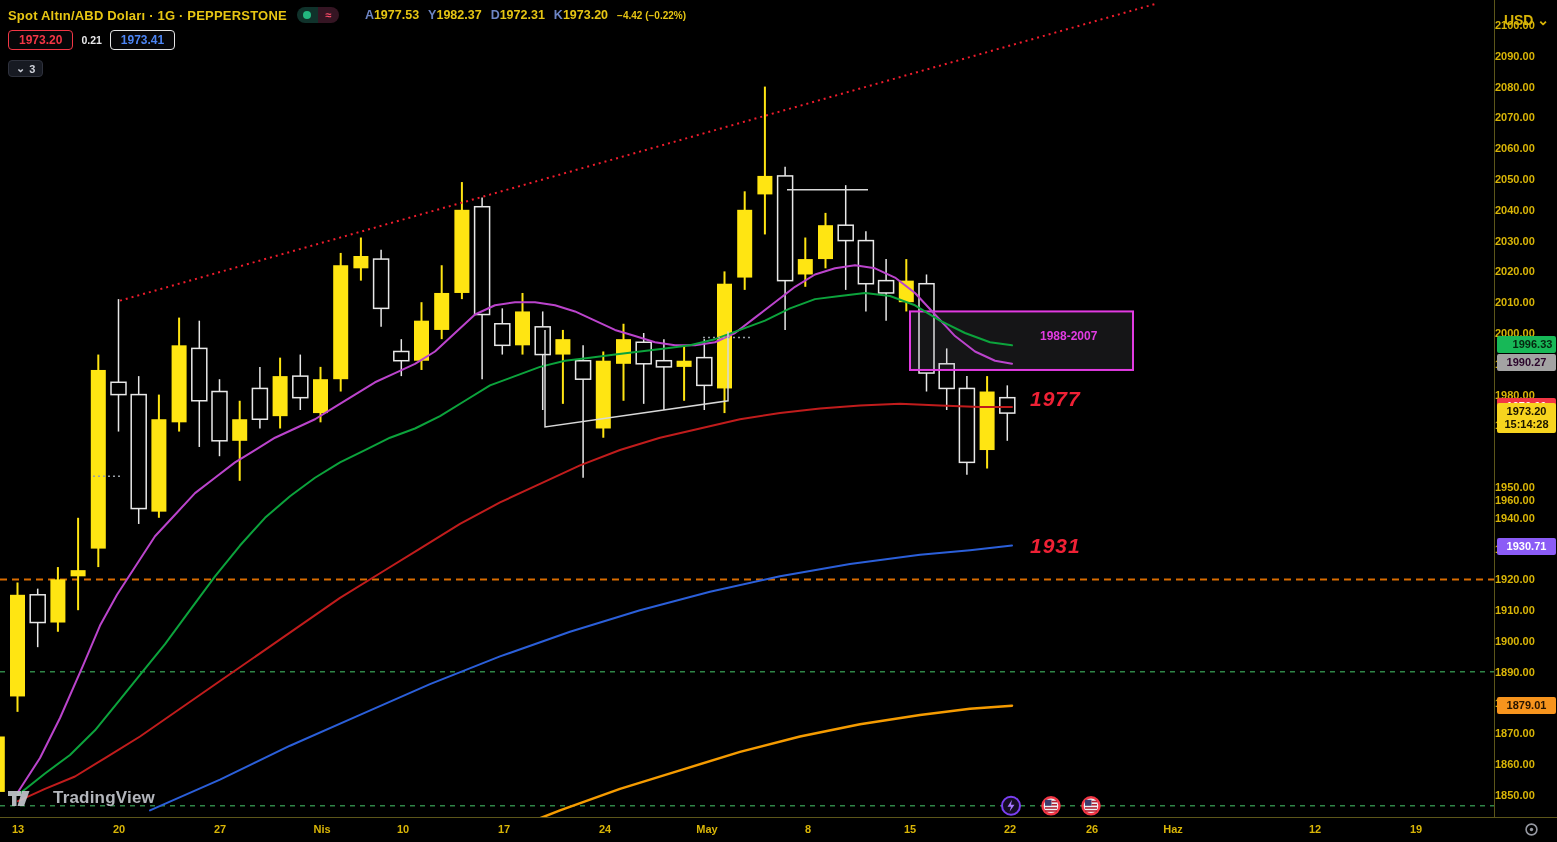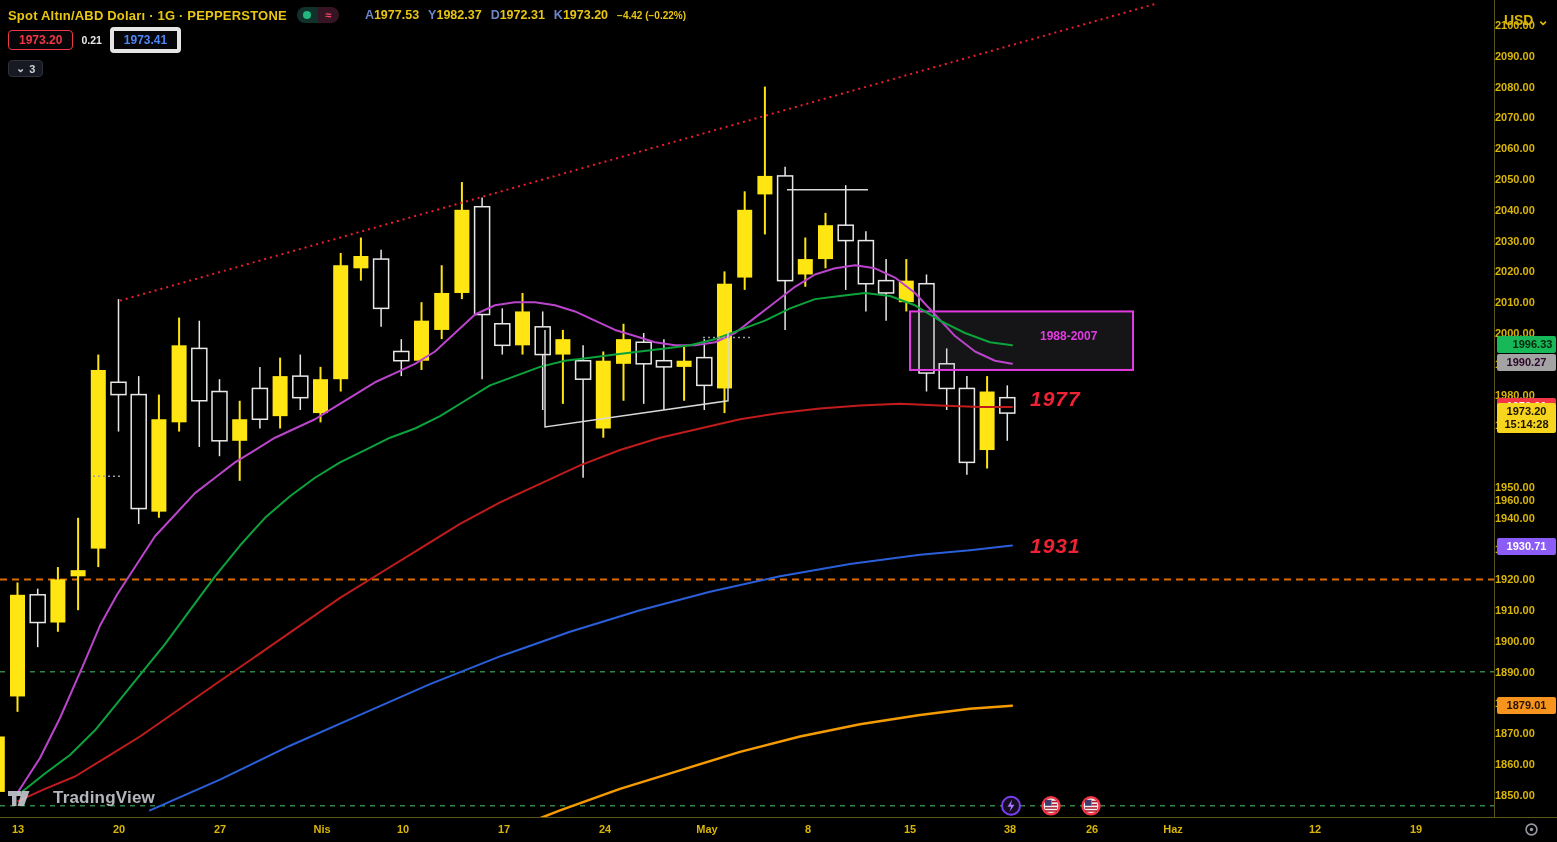--- a/index.html
+++ b/index.html
@@ -22,21 +22,21 @@
   .seg-open{background:#10322b;}
   .seg-delay{background:#351523;color:#ff4d6a;font-size:11px;font-weight:700;line-height:10px;}
   .dot{width:8px;height:8px;border-radius:50%;background:#23b67f;}
   #ohlc{display:flex;align-items:center;margin-left:26px;font-size:12.5px;font-weight:700;}
   .okey{color:#6d85c4;}
   .oval{color:#e6c513;margin-right:9px;}
   #change-value{color:#e6c513;font-size:10px;font-weight:700;}
   #row2{display:flex;align-items:center;margin-top:6px;height:20px;}
   .trade-btn{background:rgba(10,10,14,.6);border-radius:4px;font-size:12px;font-weight:700;padding:2px 10px;cursor:pointer;}
   #sell-button{border:1px solid #f23645;color:#f23645;}
-  #buy-button{border:4px solid #e5e5e5;color:#4d86f5;}
+  #buy-button{border:1px solid #e5e5e5;color:#4d86f5;}
   #spread-value{color:#e8e8ea;font-size:10.5px;font-weight:700;margin:0 8px;}
   #row3{margin-top:8px;}
   #collapse-button{display:inline-flex;align-items:center;gap:4px;background:#171a22;border:1px solid #2e313c;border-radius:4px;color:#cfd2da;font-size:11px;font-weight:700;padding:1px 7px;cursor:pointer;}
   
   .lvl-note{position:absolute;color:#ef2135;font-size:21px;font-weight:700;font-style:italic;letter-spacing:1px;}
   #zone-label{position:absolute;left:1040px;top:329px;width:88px;text-align:left;color:#e23be2;font-size:12px;font-weight:700;}
   
   #watermark{position:absolute;left:8px;top:788px;display:flex;align-items:center;gap:18px;color:#c3c6cc;opacity:.92;}
   #watermark-text{font-size:17px;font-weight:700;letter-spacing:.2px;}
   #gear-button{position:absolute;left:1516px;top:820px;width:30px;height:19px;display:flex;align-items:center;justify-content:center;cursor:pointer;}
@@ -228,21 +228,21 @@
       <div class="tlabel" style="left: 18px;">13</div>
       <div class="tlabel" style="left: 119px;">20</div>
       <div class="tlabel" style="left: 220px;">27</div>
       <div class="tlabel" style="left: 322px;">Nis</div>
       <div class="tlabel" style="left: 403px;">10</div>
       <div class="tlabel" style="left: 504px;">17</div>
       <div class="tlabel" style="left: 605px;">24</div>
       <div class="tlabel" style="left: 707px;">May</div>
       <div class="tlabel" style="left: 808px;">8</div>
       <div class="tlabel" style="left: 910px;">15</div>
-      <div class="tlabel" style="left: 1010px;">38</div>
+      <div class="tlabel" style="left: 1010px;">22</div>
       <div class="tlabel" style="left: 1092px;">26</div>
       <div class="tlabel" style="left: 1173px;">Haz</div>
       <div class="tlabel" style="left: 1315px;">12</div>
       <div class="tlabel" style="left: 1416px;">19</div>
     </div>
 
   <div id="legend">
     <div id="row1">
       <span id="symbol-title">Spot Altın/ABD Doları · 1G · PEPPERSTONE</span>
       <span id="status-pill">

